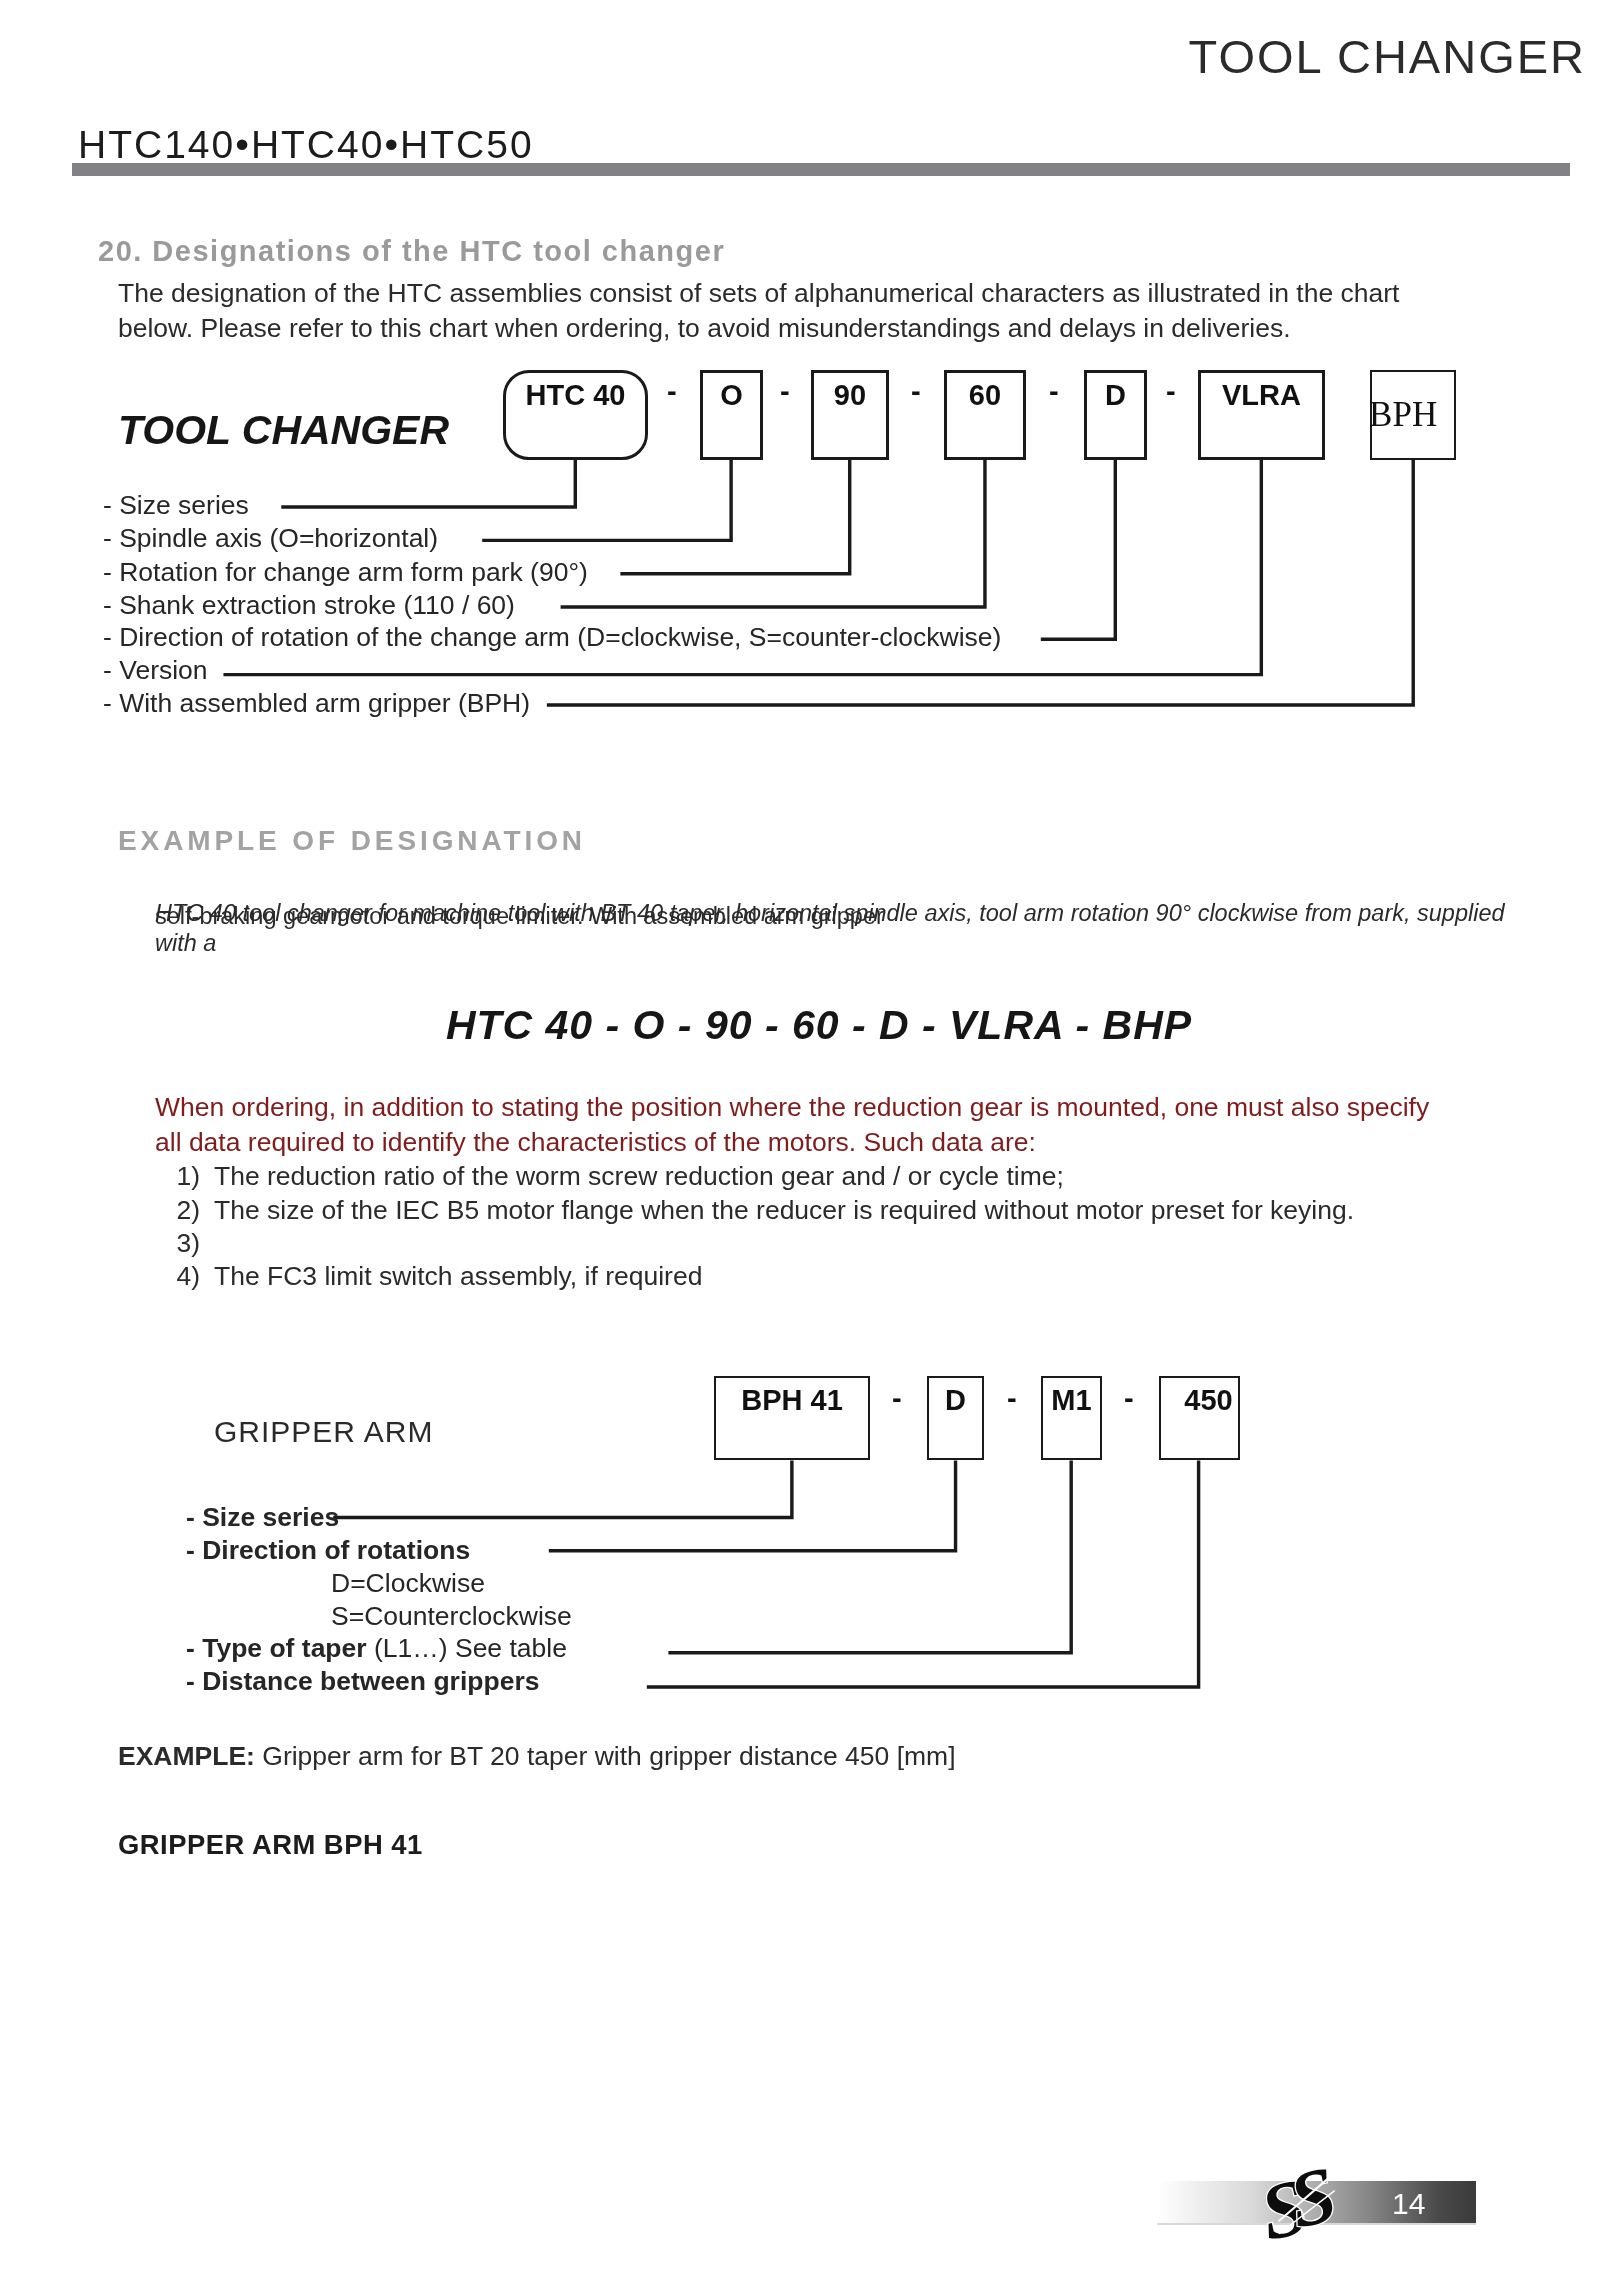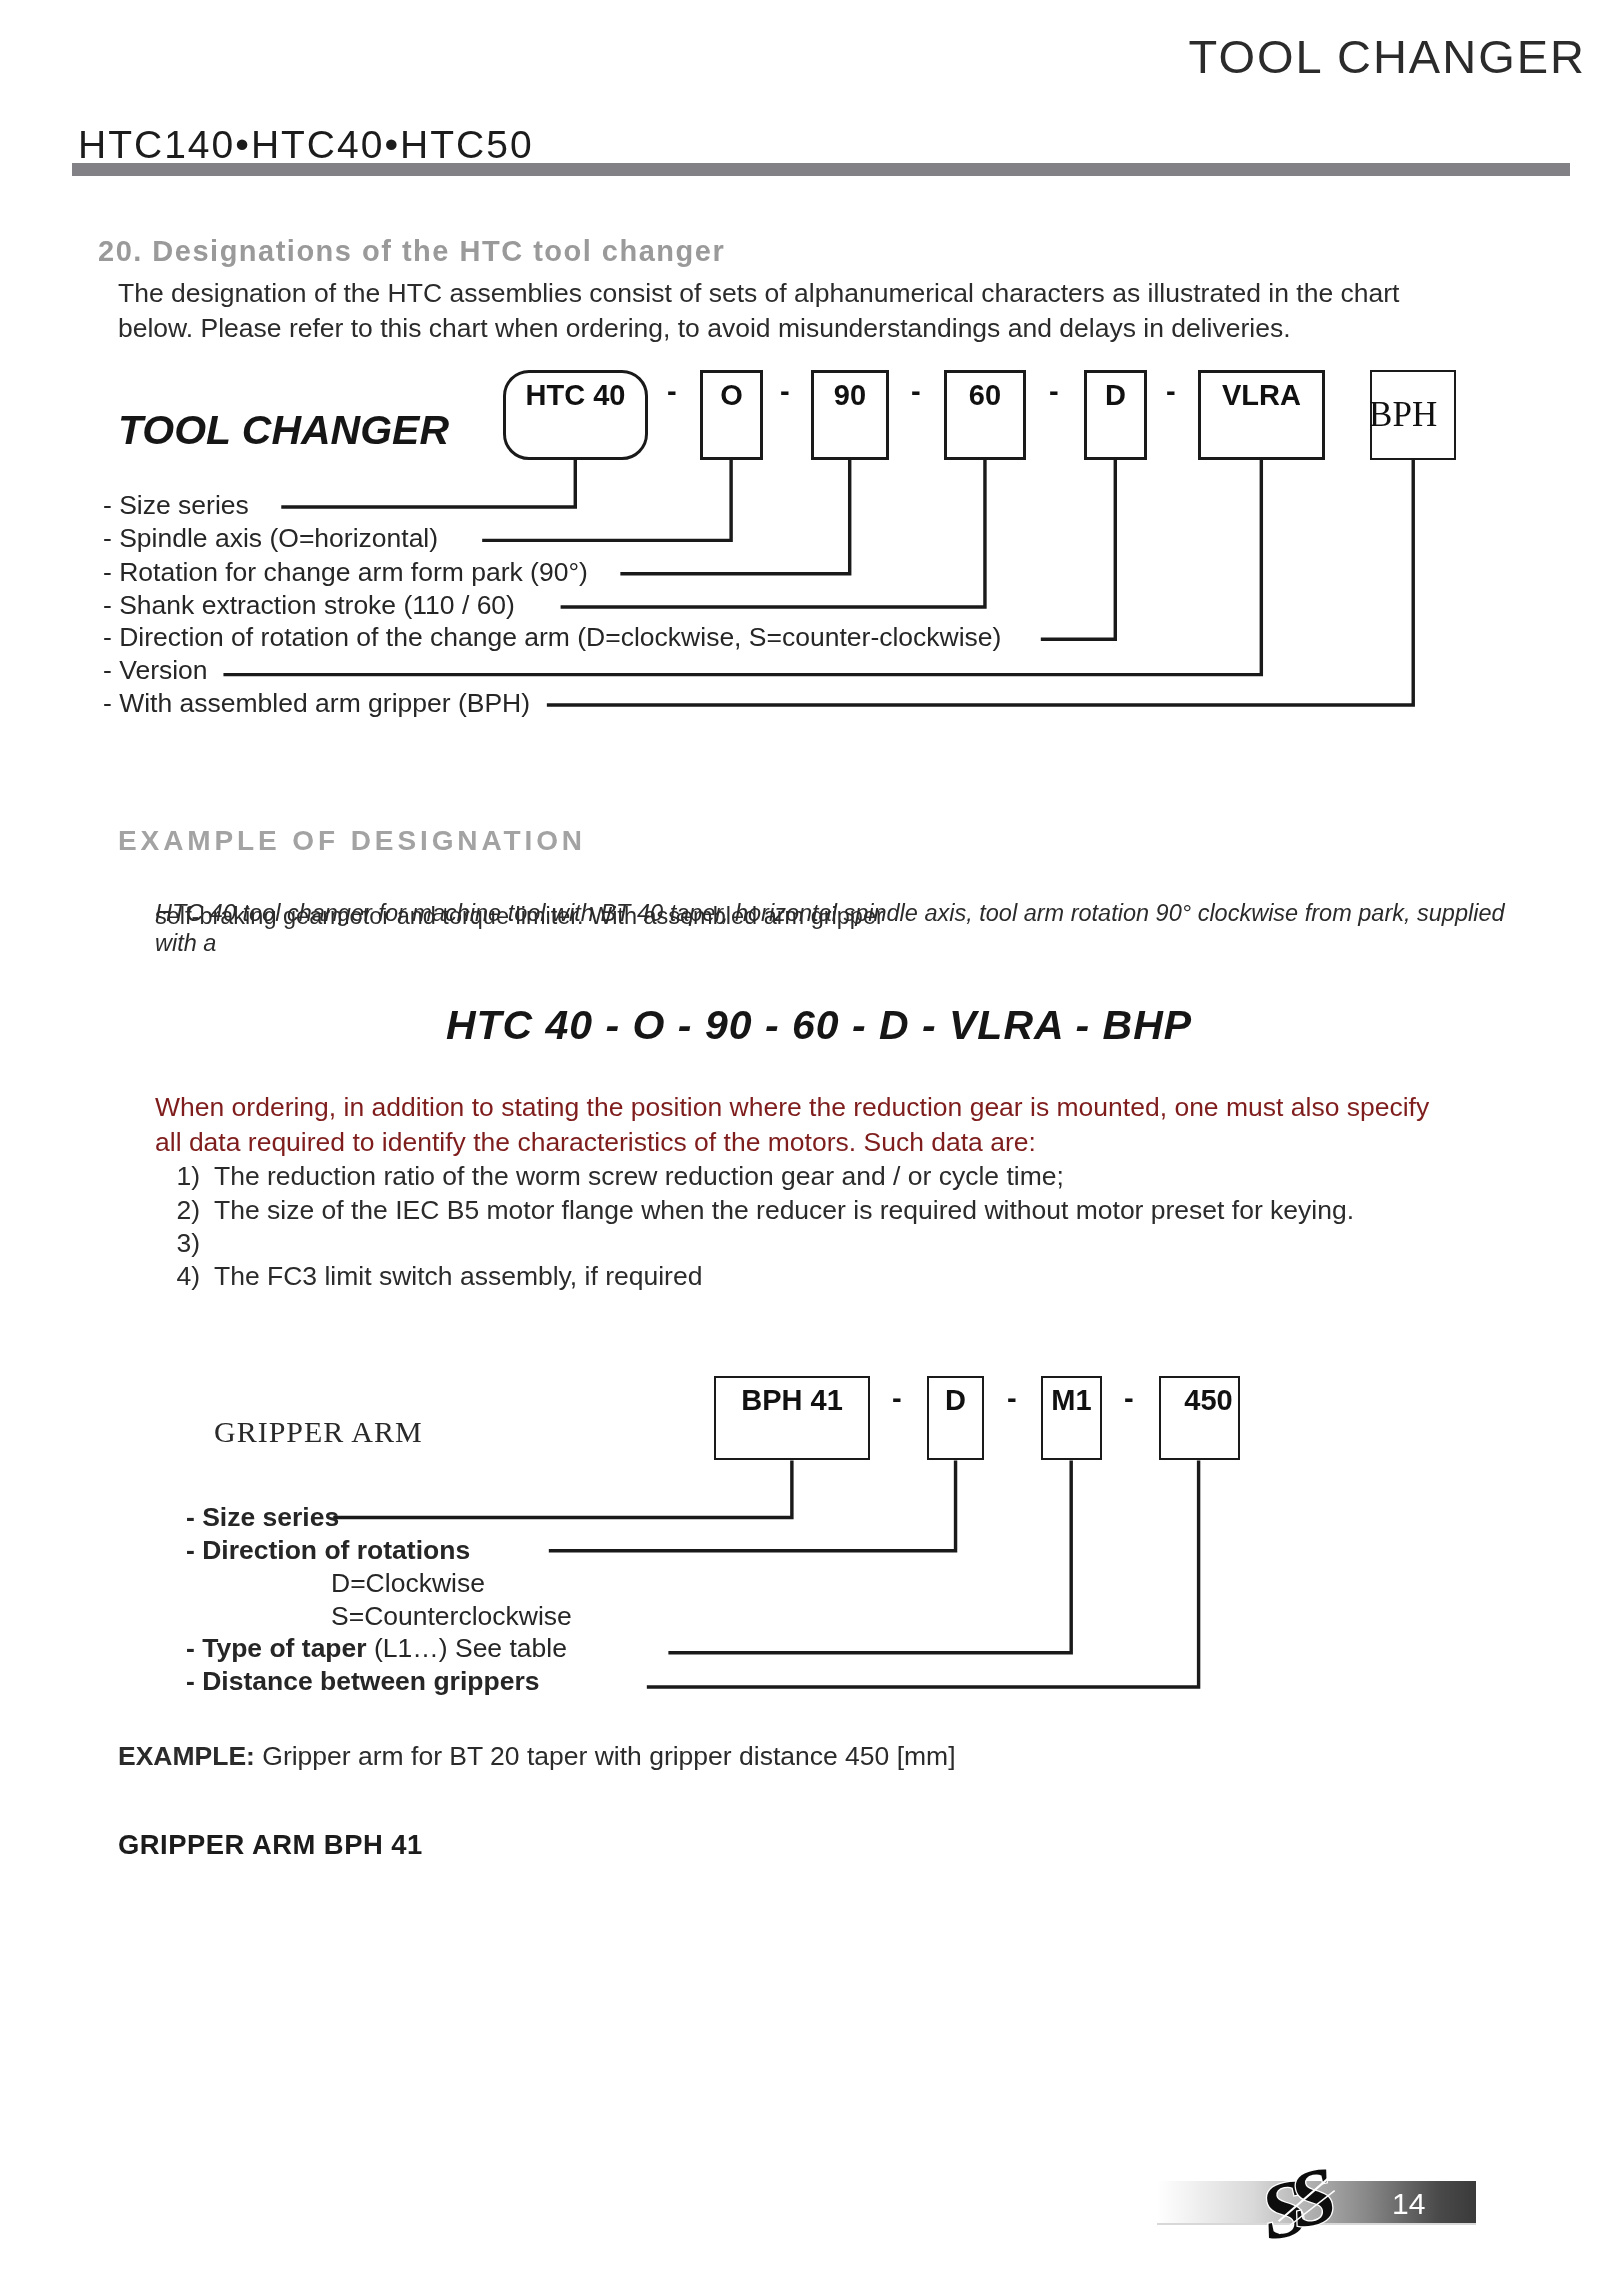--- a/index.html
+++ b/index.html
@@ -11,21 +11,21 @@
   .abs{position:absolute;}
   
   .doc-title{top:29px;right:35px;font-size:47px;letter-spacing:2px;color:#2b2b2b;font-weight:400;}
   .product-line{top:123px;left:78px;font-size:39px;letter-spacing:2px;color:#1c1c1c;font-weight:400;}
   .header-bar{top:163px;left:72px;width:1498px;height:12.7px;background:#818186;}
   
   .sec-heading{top:235px;left:98px;font-size:29px;font-weight:bold;color:#9a9a9a;letter-spacing:1.5px;}
   .intro{left:118px;width:1421px;font-size:26.5px;line-height:34px;color:#2b2b2b;}
   
   .dg-label{font-style:italic;font-weight:bold;font-size:41px;color:#161616;}
-  .dg-label2{font-size:30px;color:#2a2a2a;letter-spacing:1px;font-family:Liberation Serif, serif;}
+  .dg-label2{font-size:30px;color:#2a2a2a;letter-spacing:1px;}
   .code-box{border:3.9px solid #1a1a1a;box-sizing:border-box;text-align:center;font-weight:bold;font-size:29px;color:#111;padding-top:5.9px;}
   .code-box.thin{border-width:2.9px;}
   .dash{font-weight:bold;font-size:29px;color:#111;}
   .bph-box{border:2.9px solid #1a1a1a;box-sizing:border-box;display:flex;align-items:center;}
   .bph-box span{font-family:"Liberation Serif",serif;font-size:35px;color:#111;margin-left:-2.9px;}
   .desig{font-size:26.5px;color:#262626;white-space:nowrap;}
   .desig b{font-weight:bold;}
   svg.overlay{top:0;left:0;pointer-events:none;}
   
   .ex-heading{top:825px;left:118px;font-size:28px;font-weight:bold;color:#a3a3a3;letter-spacing:3.9px;}

